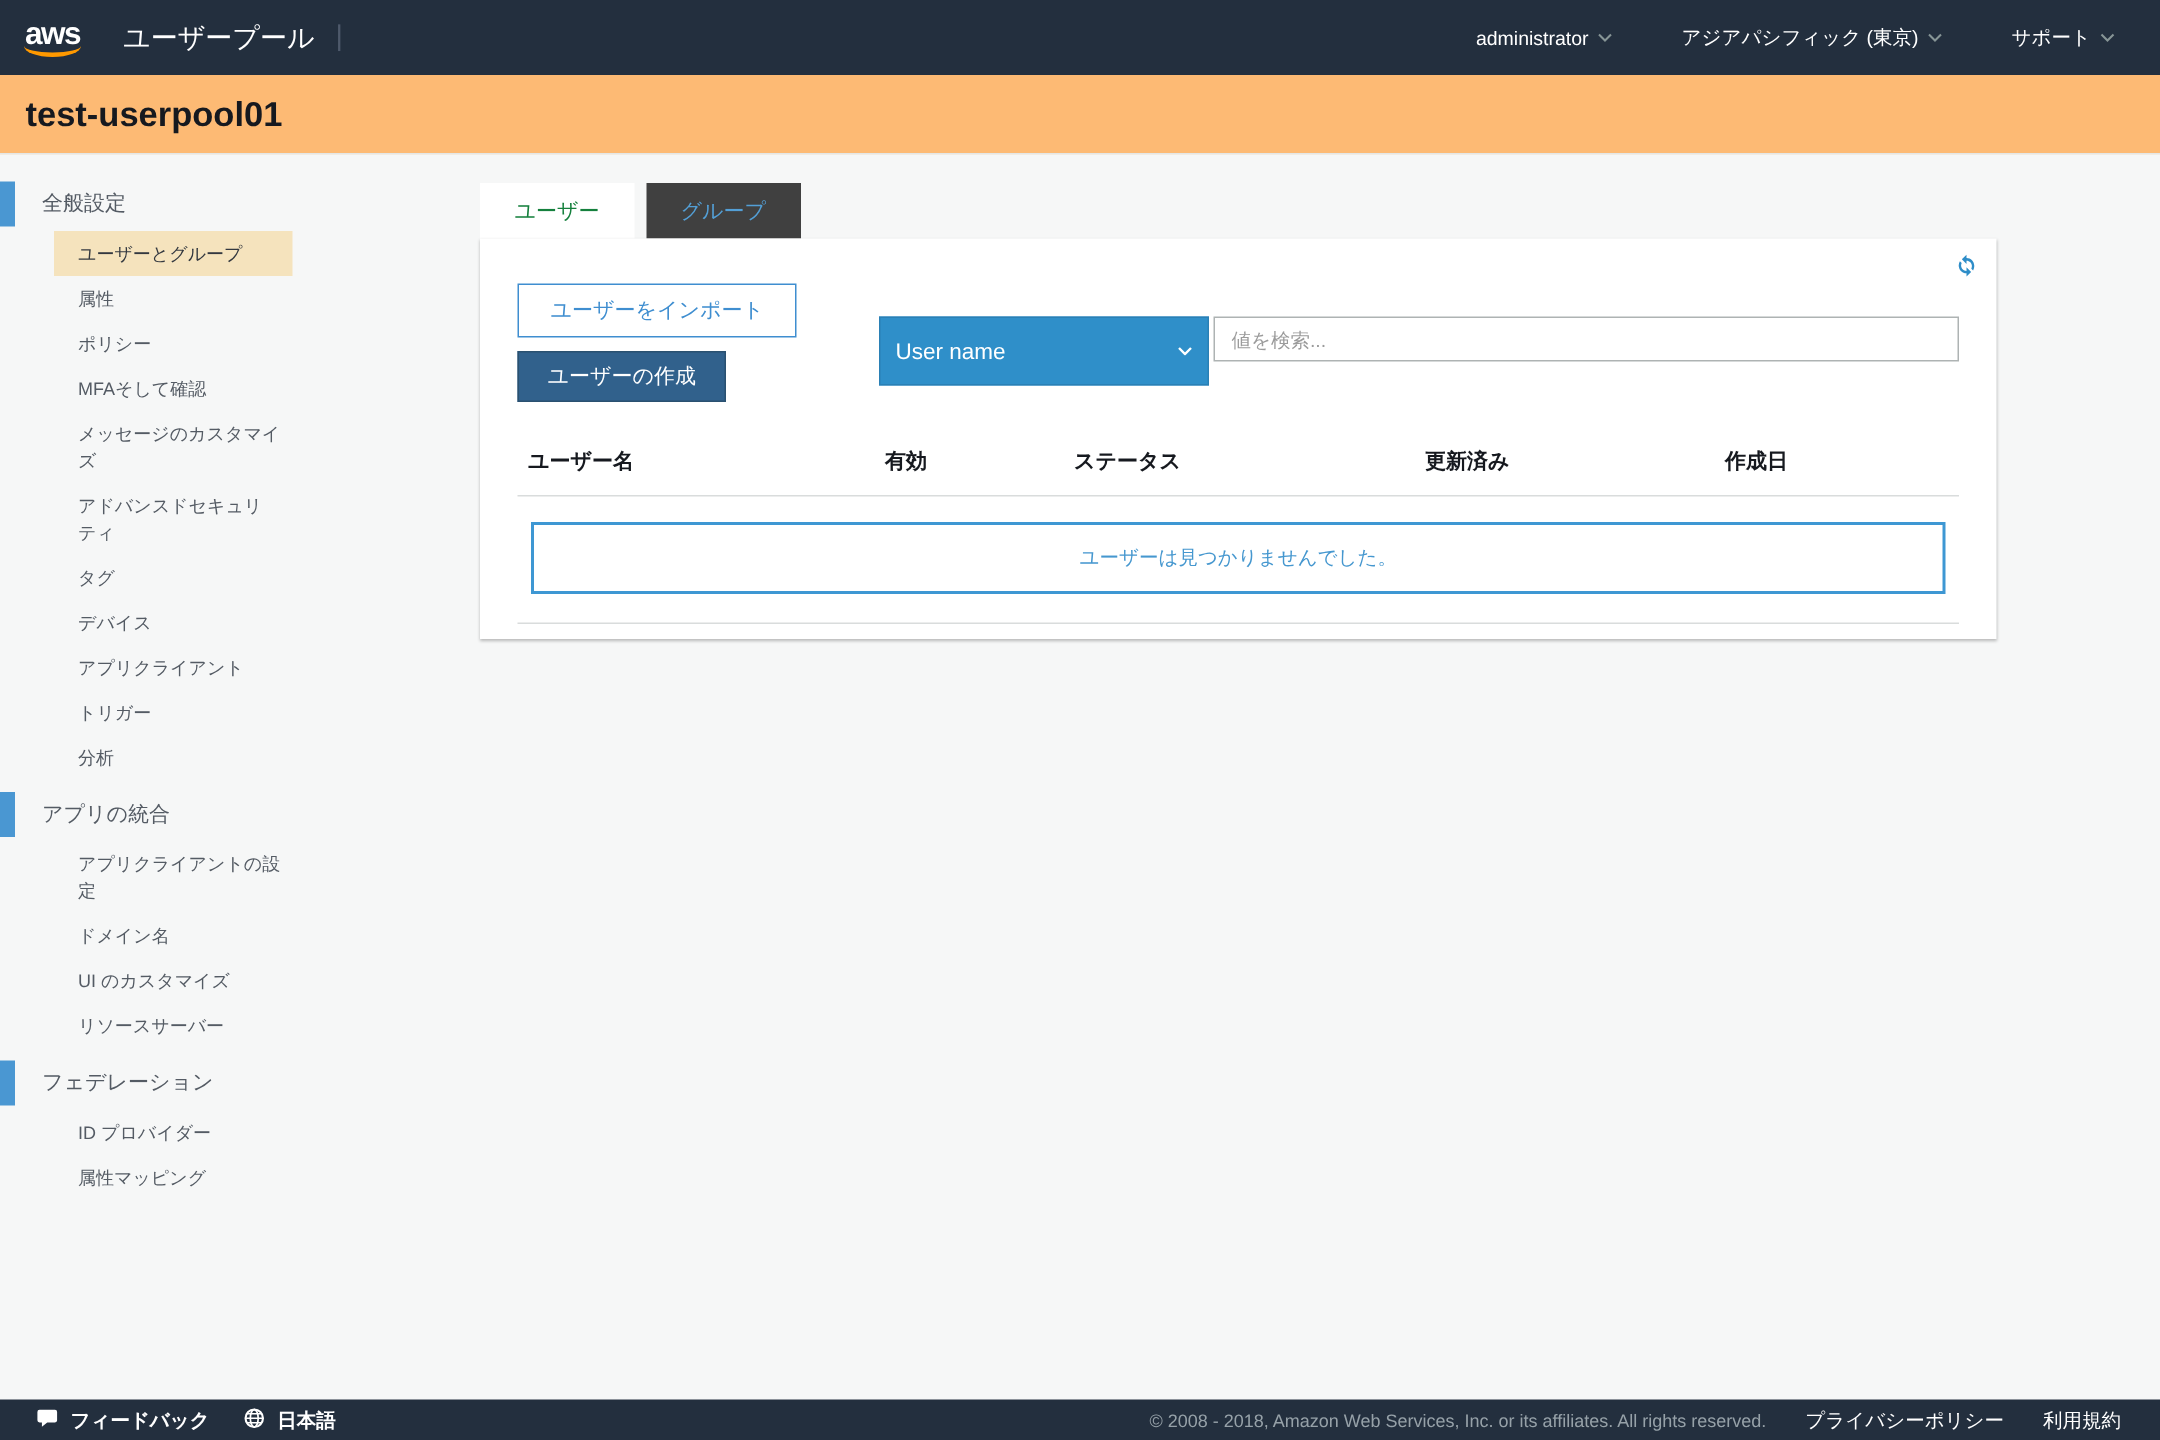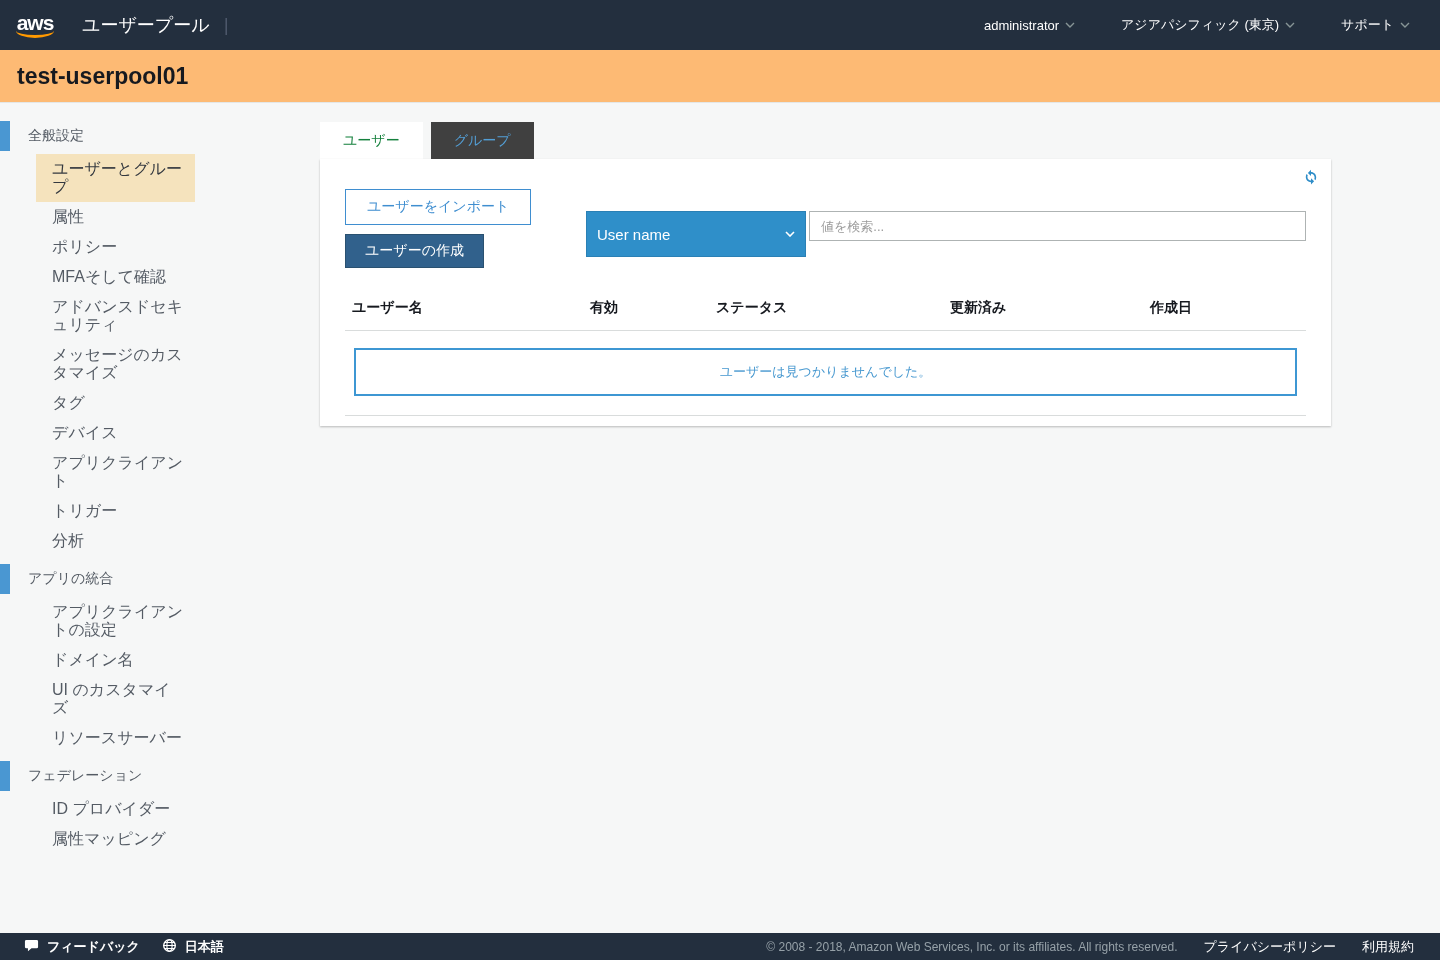--- a/index.html
+++ b/index.html
@@ -39,21 +39,21 @@
   .content { position: relative; height: 830px; background: #f6f7f7; }
 
   
   .sidebar { position: absolute; left: 0; top: 0; width: 320px; padding-top: 14px; }
   .side-section-header { display: flex; align-items: center; margin: 4px 0 3px; cursor: pointer; }
   .side-bar-accent { width: 10px; height: 30px; background: #4a97d2; margin-right: 18px; flex: none; }
   .side-section-label { font-size: 14px; color: #545b64; }
   .side-items { list-style: none; margin-bottom: 8px; }
   .side-item {
     margin-left: 36px; width: 159px; padding: 6px 8px 6px 16px;
-    font-size: 16px; line-height: 18px; color: #545b64; cursor: pointer;
+    font-size: 12px; line-height: 18px; color: #545b64; cursor: pointer;
   }
   .side-item.active { background: #f5e3bd; color: #33383f; }
 
   
   .main { position: absolute; left: 320px; top: 19px; width: 1011px; }
   .tabs { display: flex; }
   .tab { height: 37px; padding: 0 23px; display: flex; align-items: center; font-size: 14px; cursor: pointer; }
   .tab.active { background: #ffffff; color: #15803d; font-weight: normal; }
   .tab.inactive { background: #404040; color: #539fd6; margin-left: 8px; }
 
@@ -161,22 +161,22 @@
 
     <div class="side-section-header">
       <span class="side-bar-accent"></span>
       <span class="side-section-label">全般設定</span>
     </div>
     <ul class="side-items">
       <li class="side-item active">ユーザーとグループ</li>
       <li class="side-item">属性</li>
       <li class="side-item">ポリシー</li>
       <li class="side-item">MFAそして確認</li>
+      <li class="side-item">メッセージのカスタマイズ</li>
       <li class="side-item">アドバンスドセキュリティ</li>
-      <li class="side-item">メッセージのカスタマイズ</li>
       <li class="side-item">タグ</li>
       <li class="side-item">デバイス</li>
       <li class="side-item">アプリクライアント</li>
       <li class="side-item">トリガー</li>
       <li class="side-item">分析</li>
     </ul>
 
     <div class="side-section-header">
       <span class="side-bar-accent"></span>
       <span class="side-section-label">アプリの統合</span>

